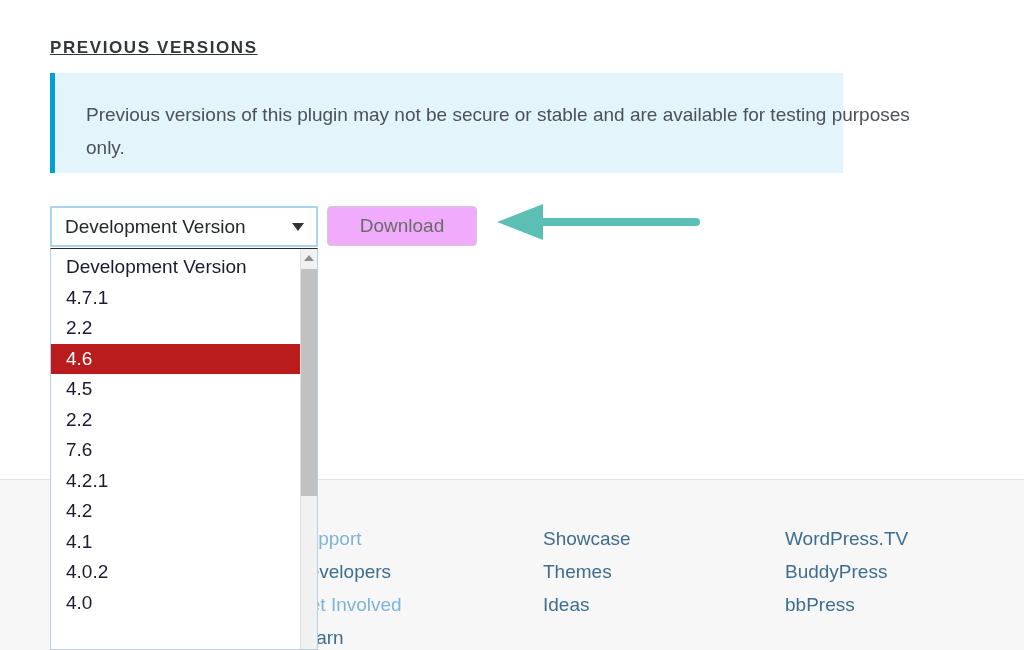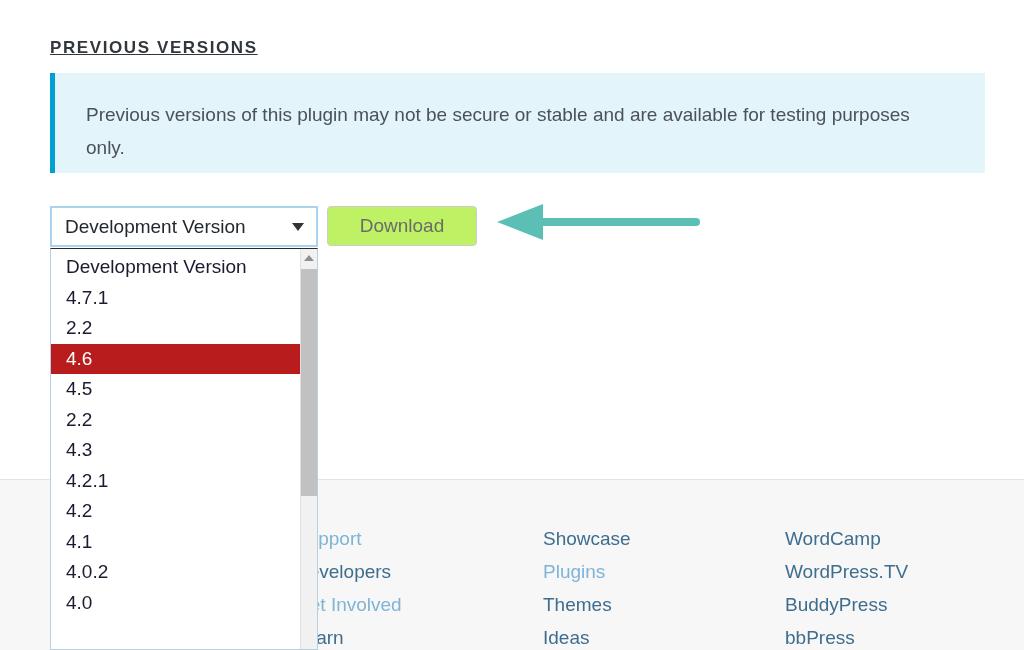--- a/index.html
+++ b/index.html
@@ -26,21 +26,21 @@
     color: #32373c;
     text-transform: uppercase;
     text-decoration: underline;
   }
 
   
   .notice {
     position: absolute;
     left: 50px;
     top: 73px;
-    width: 935px;
+    width: 793px;
     height: 100px;
     background: #e4f4fb;
     border-left: 5px solid #00a0d2;
     box-sizing: border-box;
   }
   .notice-text {
     position: absolute;
     left: 31px;
     top: 25px;
     width: 845px;
@@ -79,21 +79,21 @@
     margin-right: 4px;
   }
 
   
   .download-btn {
     position: absolute;
     left: 327px;
     top: 206px;
     width: 150px;
     height: 40px;
-    background: #bef264;
+    background: #f0abfc;
     border: 1px solid #cccccc;
     border-radius: 4px;
     box-sizing: border-box;
     font-family: "Liberation Sans", sans-serif;
     font-size: 19px;
     color: #6b6b6b;
     cursor: pointer;
     padding: 8px;
   }
 
@@ -228,26 +228,24 @@
 <div class="footer">
   <div class="footer-cols" id="footer-cols">
       <div class="footer-col c1">
         <a class="footer-link light">Support</a>
         <a class="footer-link">Developers</a>
         <a class="footer-link light">Get Involved</a>
         <a class="footer-link">Learn</a>
       </div>
       <div class="footer-col c2">
         <a class="footer-link">Showcase</a>
-        <a class="footer-link light">Plugins</a>
         <a class="footer-link">Themes</a>
         <a class="footer-link">Ideas</a>
       </div>
       <div class="footer-col c3">
-        <a class="footer-link">WordCamp</a>
         <a class="footer-link">WordPress.TV</a>
         <a class="footer-link">BuddyPress</a>
         <a class="footer-link">bbPress</a>
       </div>
     </div>
 </div>
 
 <div class="select-box">
   <span class="select-value">Development Version</span>
   <span class="select-caret"></span>
@@ -263,21 +261,21 @@
 </div>
 
 <div class="dropdown">
   <div class="dropdown-list" id="dropdown-list">
       <div class="dd-item">Development Version</div>
       <div class="dd-item">4.7.1</div>
       <div class="dd-item">2.2</div>
       <div class="dd-item selected">4.6</div>
       <div class="dd-item">4.5</div>
       <div class="dd-item">2.2</div>
-      <div class="dd-item">4.3</div>
+      <div class="dd-item">7.6</div>
       <div class="dd-item">4.2.1</div>
       <div class="dd-item">4.2</div>
       <div class="dd-item">4.1</div>
       <div class="dd-item">4.0.2</div>
       <div class="dd-item">4.0</div>
     </div>
   <div class="dd-scrollbar">
     <div class="dd-sb-up">
         <i></i>
       </div>

